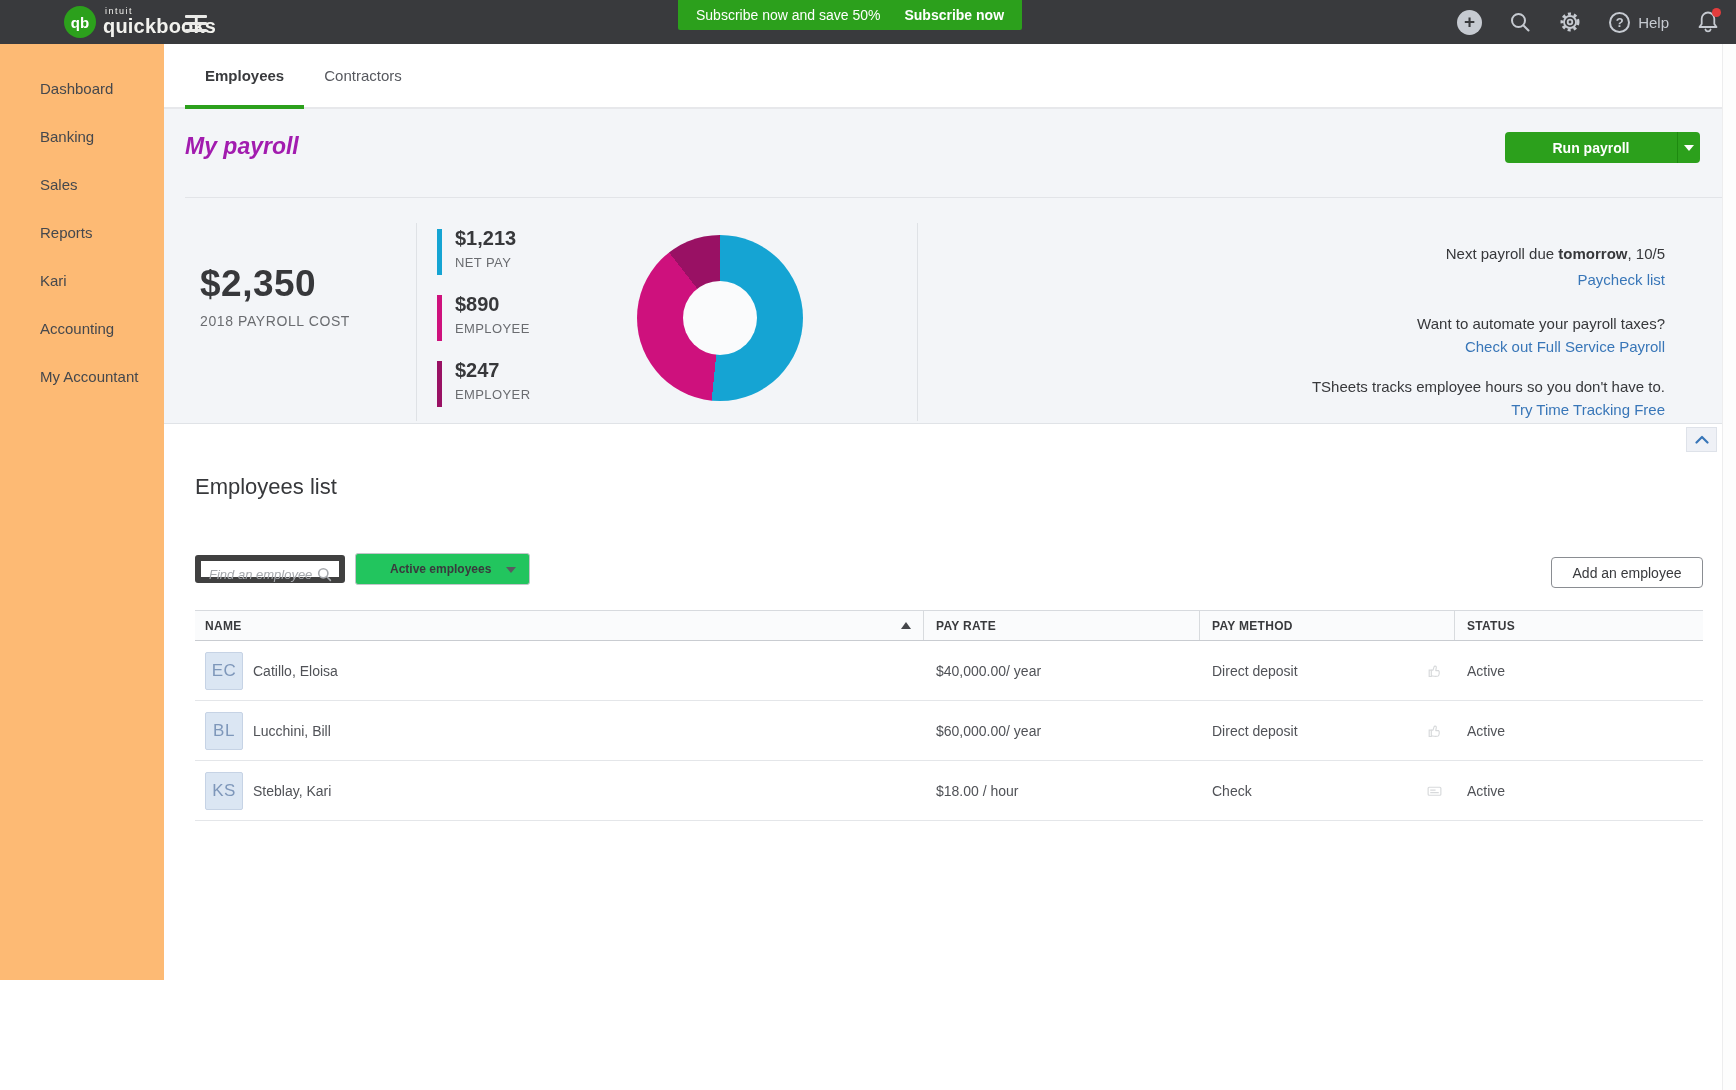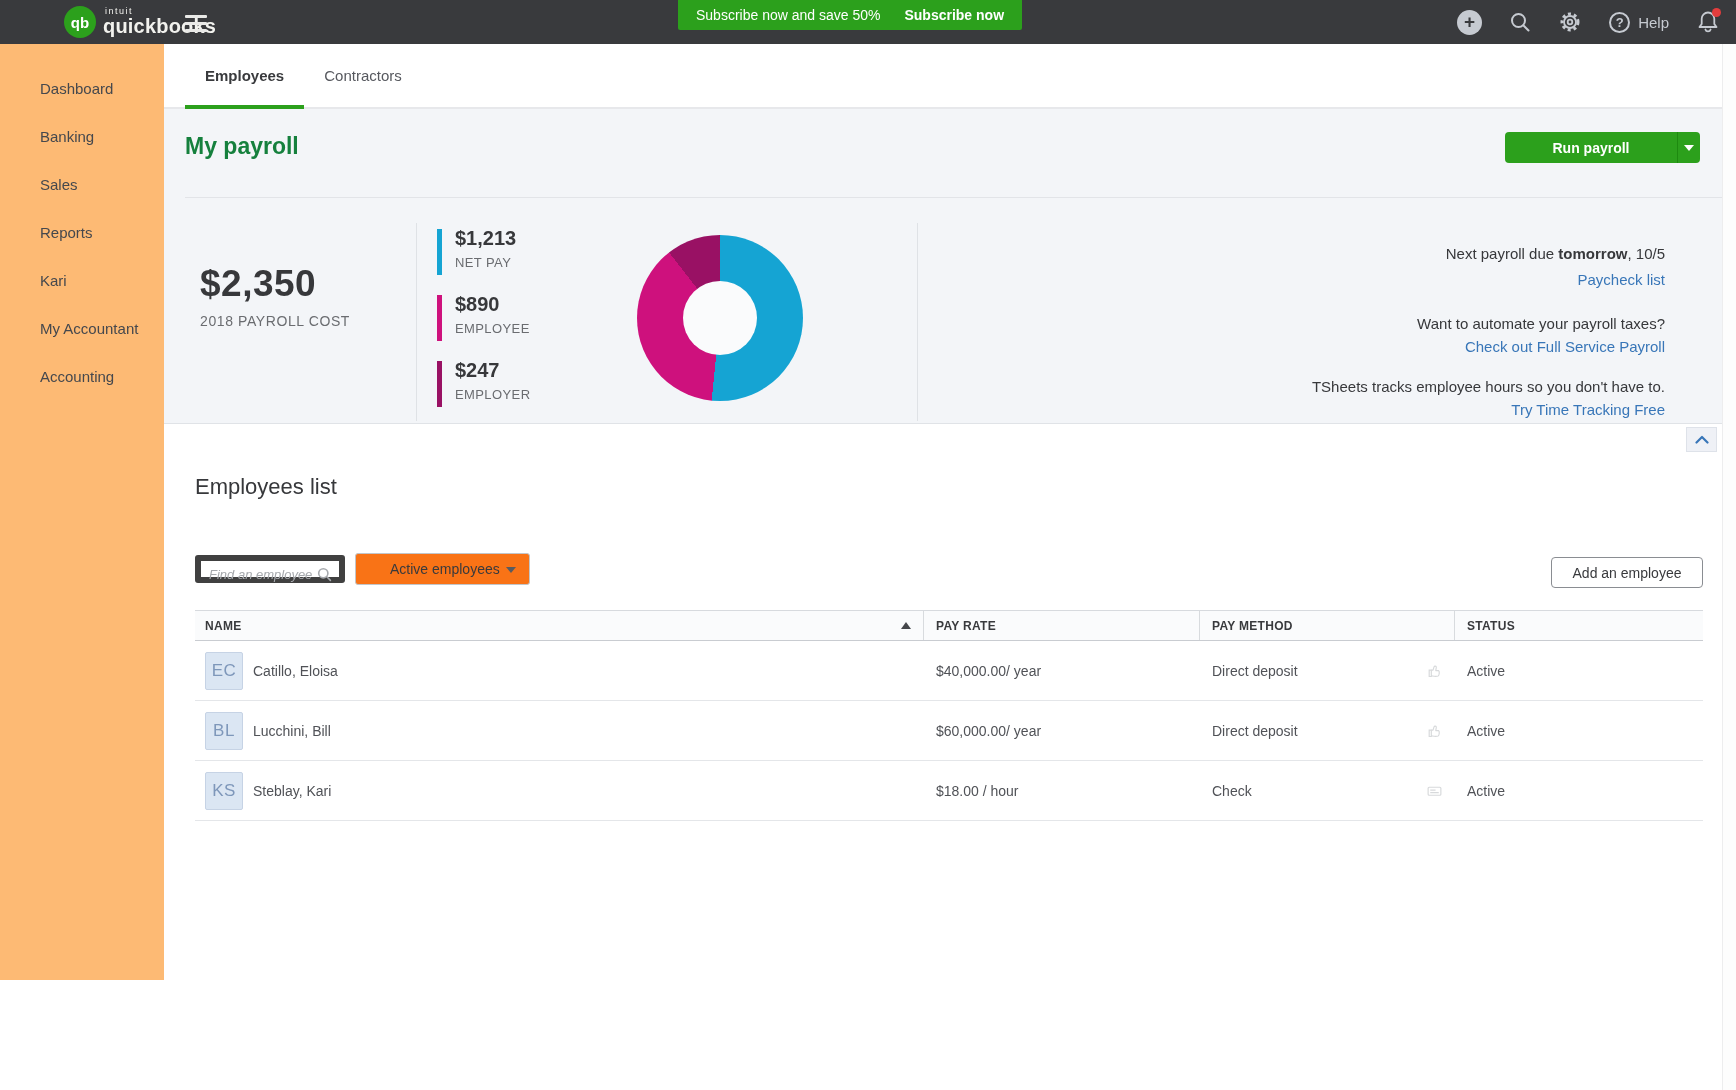--- a/index.html
+++ b/index.html
@@ -36,21 +36,21 @@
 
   
   .main { position:absolute; left:164px; top:44px; right:0; bottom:0; background:#fff; }
   .tabbar { height:65px; border-bottom:2px solid #E7E8EB; display:flex; align-items:stretch; padding-left:21px; background:#fff; }
   .tab { display:flex; align-items:center; padding:0 20px; font-size:15px; color:#56585E; position:relative; }
   .tab.active { font-weight:bold; color:#393A3D; }
   .tab.active::after { content:""; position:absolute; left:0; right:0; bottom:-2px; height:4px; background:#2CA01C; }
 
   
   .band { position:relative; height:315px; background:#F3F5F8; border-bottom:1px solid #E0E3E7; }
-  .band-title { position:absolute; left:21px; top:24px; font-size:23px; font-weight:600; color:#15803d; }
+  .band-title { position:absolute; left:21px; top:24px; font-size:23px; font-weight:600; color:#a21caf;font-style:italic; }
   .run-btn { position:absolute; right:36px; top:23px; height:31px; display:flex; border-radius:4px; overflow:hidden; border:none; background:#2CA01C; padding:0; }
   .run-btn .run-label { width:172px; display:flex; align-items:center; justify-content:center; color:#fff; font-size:14px; font-weight:bold; font-family:"Liberation Sans",sans-serif; }
   .run-btn .run-caret { width:23px; display:flex; align-items:center; justify-content:center; border-left:1px solid #1E8A10; }
   .run-caret i { width:0; height:0; border-left:5px solid transparent; border-right:5px solid transparent; border-top:6px solid #fff; }
   .band-divider-h { position:absolute; left:21px; right:14px; top:88px; height:1px; background:#E2E4E8; }
   .total-block { position:absolute; left:36px; top:154px; }
   .total-value { font-size:37px; font-weight:bold; color:#37383B; letter-spacing:.5px; }
   .total-caption { margin-top:8px; font-size:14px; color:#6A6C70; letter-spacing:.6px; }
   .vdiv { position:absolute; top:114px; width:1px; height:198px; background:#DFE2E6; }
   .vdiv.one { left:252px; } .vdiv.two { left:753px; }
@@ -69,21 +69,21 @@
 
   .collapse-btn { position:absolute; left:1686px; top:427px; width:31px; height:25px; background:#EFF1F6; border:1px solid #DEE2E9; display:flex; align-items:center; justify-content:center; z-index:10; }
 
   
   .list { position:relative; background:#fff; height:666px; }
   .list-heading { position:absolute; left:31px; top:50px; font-size:22px; font-weight:500; color:#37383B; }
   .search-box { position:absolute; left:31px; top:131px; width:150px; height:28px; border:6px solid #404040; border-radius:3px; background:#fff; }
   .search-box input { position:absolute; left:8px; top:0; width:115px; height:26px; border:none; outline:none; font-family:"Liberation Sans",sans-serif; font-size:13px; color:#45474B; background:transparent; }
   .search-box input::placeholder { font-style:italic; color:#A6A9AD; }
   .search-box svg { position:absolute; right:7px; top:6px; }
-  .filter-dd { position:absolute; left:191px; top:129px; width:175px; height:32px; border:1px solid #C2C5C9; border-radius:3px; background:#f97316; display:flex; align-items:center; padding-left:34px; font-size:14px; font-weight:400; color:#393A3D; }
+  .filter-dd { position:absolute; left:191px; top:129px; width:175px; height:32px; border:1px solid #C2C5C9; border-radius:3px; background:#22c55e; display:flex; align-items:center; padding-left:34px; font-size:12px; font-weight:700; color:#393A3D; }
   .filter-caret { position:absolute; right:13px; top:13px; width:0; height:0; border-left:5px solid transparent; border-right:5px solid transparent; border-top:6px solid #595B60; }
   .add-btn { position:absolute; left:1387px; top:133px; width:152px; height:31px; background:#fff; border:1px solid #8A8D92; border-radius:4px; font-family:"Liberation Sans",sans-serif; font-size:14px; font-weight:500; color:#393A3D; }
 
   .emp-table { position:absolute; left:31px; top:186px; width:1508px; }
   .thead { display:flex; height:31px; background:#FAFBFC; border-top:1px solid #D7DADE; border-bottom:1px solid #C9CCD1; align-items:center; font-size:12px; font-weight:bold; color:#393A3D; letter-spacing:.3px; }
   .th { padding-left:12px; height:100%; display:flex; align-items:center; }
   .th.c-name { width:729px; padding-left:10px; border-right:1px solid #D8DBDE; justify-content:space-between; padding-right:12px; }
   .th.c-rate { width:276px; border-right:1px solid #D8DBDE; }
   .th.c-method { width:255px; border-right:1px solid #D8DBDE; }
   .th.c-status { width:248px; }
@@ -155,22 +155,22 @@
     </div>
   </header>
 
   <nav class="sidebar" data-interactable="false">
     <ul>
       <li data-interactable="true">Dashboard</li>
       <li data-interactable="true">Banking</li>
       <li data-interactable="true">Sales</li>
       <li data-interactable="true">Reports</li>
       <li data-interactable="true">Kari</li>
+      <li data-interactable="true">Accounting</li>
       <li data-interactable="true">My Accountant</li>
-      <li data-interactable="true">Accounting</li>
     </ul>
   </nav>
 
   <div class="main" data-interactable="false">
 
     <div class="tabbar" data-interactable="false">
       <div class="tab active" data-interactable="true">Employees</div>
       <div class="tab" data-interactable="true">Contractors</div>
     </div>
 

